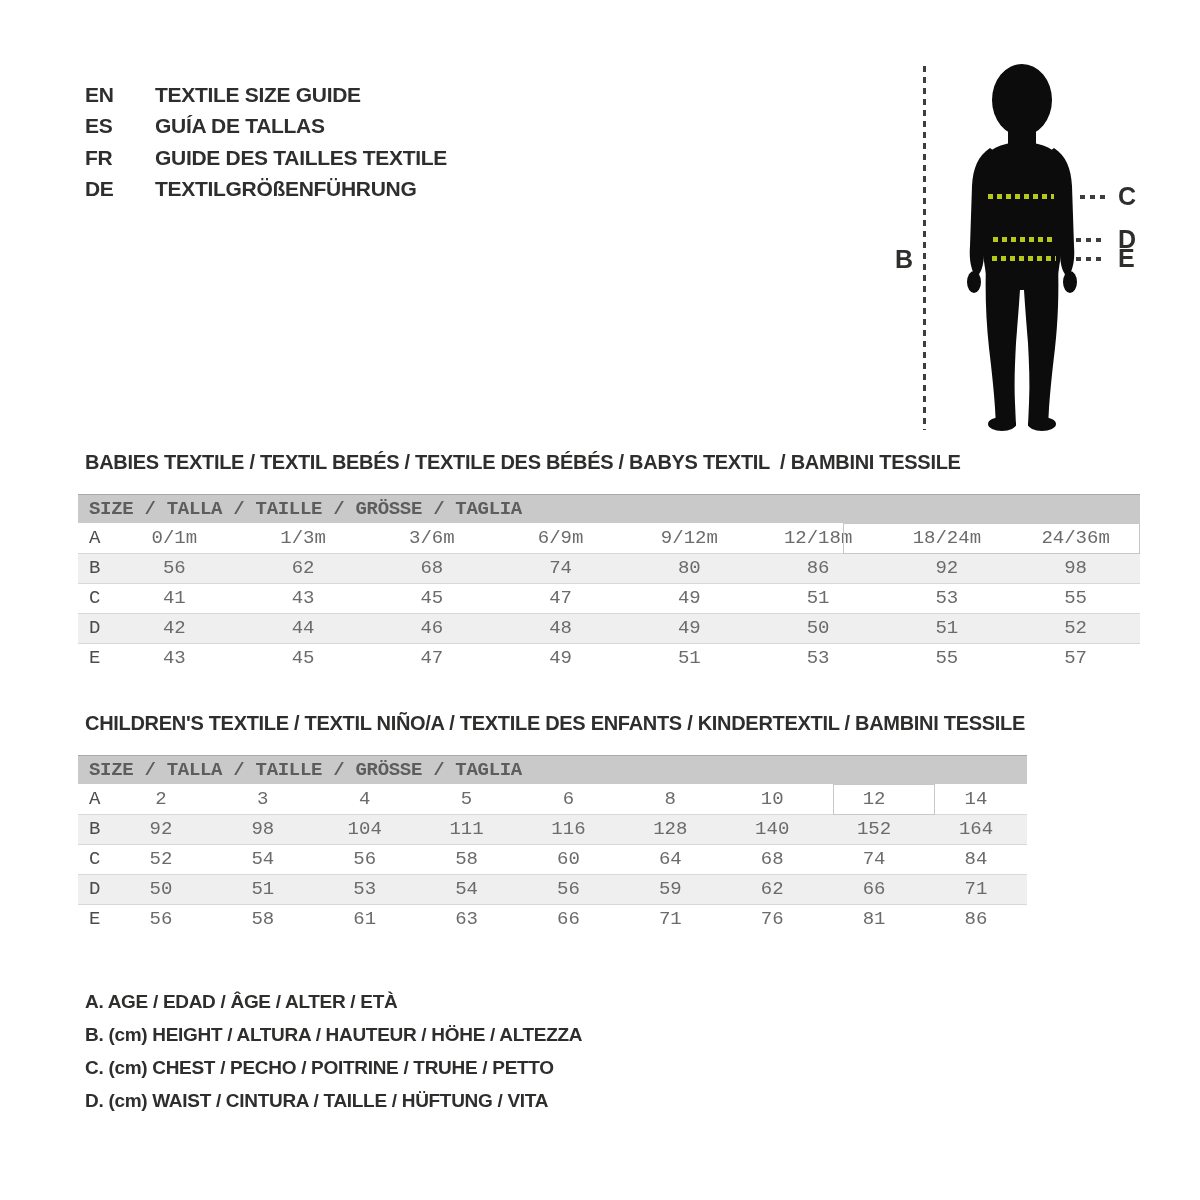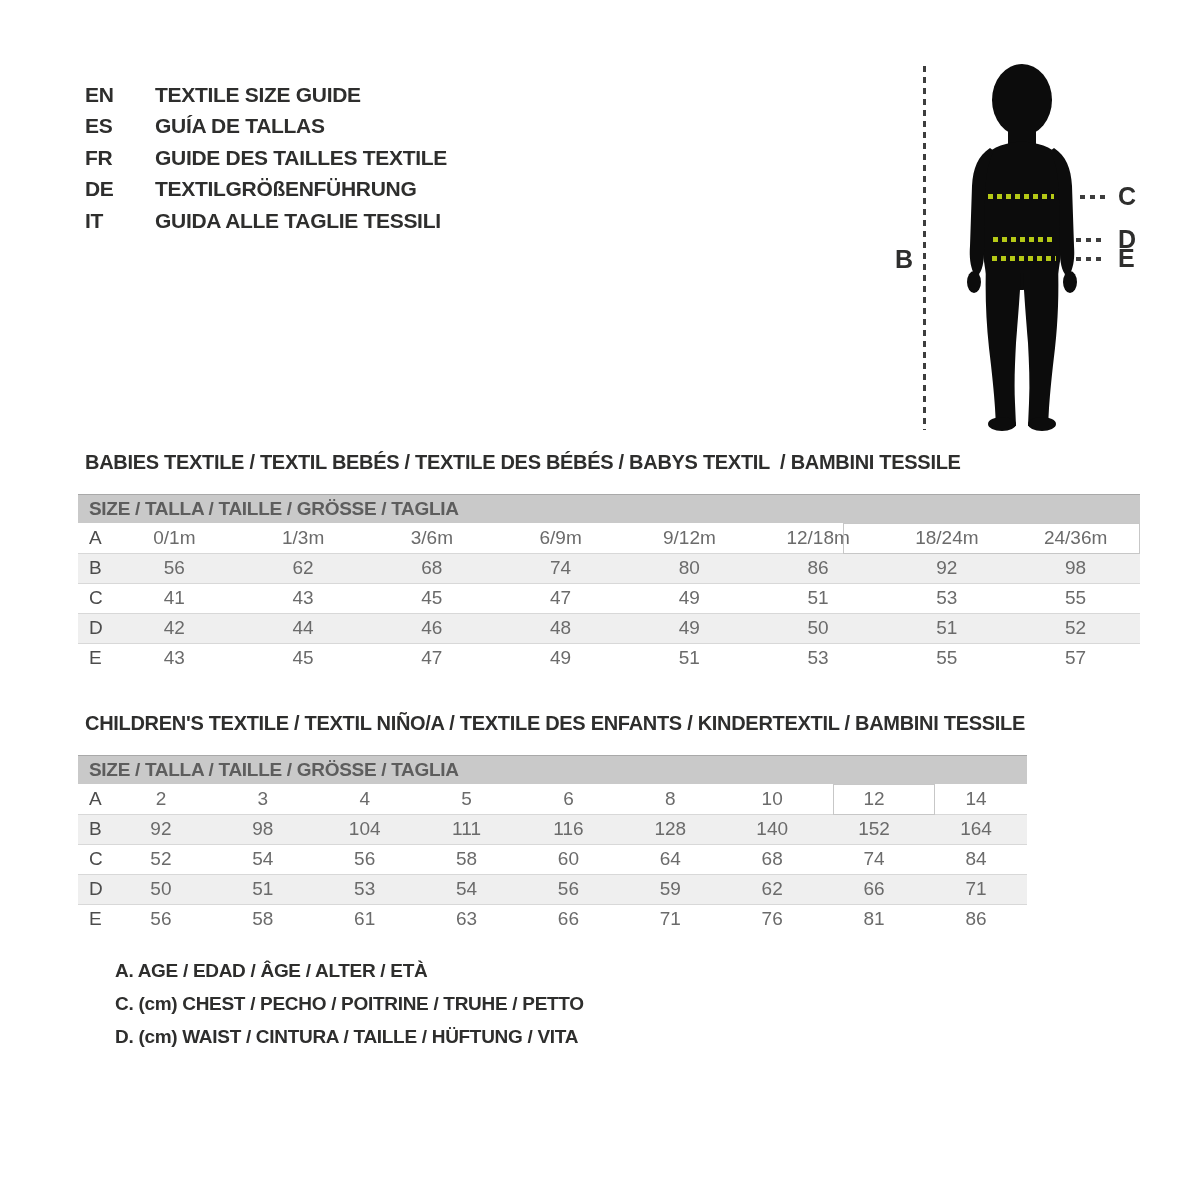--- a/index.html
+++ b/index.html
@@ -21,33 +21,33 @@
   .dash-g{position:absolute;height:5px;
     background:repeating-linear-gradient(90deg,var(--accent_green,#b5c916) 0 5px,transparent 5px 9px);}
   .dash-b{position:absolute;height:4px;
     background:repeating-linear-gradient(90deg,var(--dash_dark,#3d3d3d) 0 5px,transparent 5px 10px);}
   .mlabel{position:absolute;font-weight:bold;font-size:25px;line-height:1;
     color:var(--text_dark,#2e2e2d);letter-spacing:-0.3px;}
   
   .section-title{position:absolute;font-weight:bold;font-size:20px;letter-spacing:-0.3px;
     color:var(--text_dark,#2e2e2d);white-space:pre;}
   
-  .size-table{position:absolute;border-collapse:collapse;table-layout:fixed;}
+  .size-table{position:absolute;border-collapse:collapse;table-layout:fixed;font-family:Liberation Mono, monospace;}
   .size-table thead th{
     background:var(--header_bar,#c9c9c9);border-top:1px solid #a9a9a9;
     color:var(--text_mid,#5d5d5d);font-weight:bold;font-size:19px;letter-spacing:-0.3px;
     text-align:left;padding:0 0 0 11px;height:28px;white-space:pre;}
   .size-table tbody tr{height:30px;}
   .size-table tbody tr + tr{border-top:1px solid var(--hairline,#d8d8d8);}
   .size-table tbody tr:nth-child(even){background:var(--row_alt,#efefef);}
   .size-table tbody th{font-weight:normal;font-size:19px;color:#4c4c4c;
     text-align:left;padding-left:11px;}
   .size-table tbody td{font-size:19px;color:var(--text_value,#6b6b6b);text-align:center;}
   
-  .legend-block{position:absolute;left:85px;top:954px;margin-left:30px;}
+  .legend-block{position:absolute;left:85px;top:985px;}
   .legend-line{height:33px;display:flex;align-items:center;font-weight:bold;font-size:19px;
     color:var(--text_dark,#2e2e2d);letter-spacing:-0.3px;white-space:pre;}
   
   .hl-box{position:absolute;border:1px solid var(--highlight_border,#c7c7c7);
     background:transparent;pointer-events:none;}
 </style>
 </head>
 <body>
 
 <div class="canvas" style="--page_bg: #ffffff; --text_dark: #2e2e2d; --text_mid: #5d5d5d; --text_value: #6b6b6b; --header_bar: #c9c9c9; --row_alt: #efefef; --hairline: #d8d8d8; --silhouette: #0c0c0c; --accent_green: #b5c916; --dash_dark: #3d3d3d; --highlight_border: #c7c7c7;">
@@ -61,24 +61,20 @@
         <span class="lang-code">ES</span>
         <span class="lang-label">GUÍA DE TALLAS</span>
       </div>
       <div class="lang-row">
         <span class="lang-code">FR</span>
         <span class="lang-label">GUIDE DES TAILLES TEXTILE</span>
       </div>
       <div class="lang-row">
         <span class="lang-code">DE</span>
         <span class="lang-label">TEXTILGRÖßENFÜHRUNG</span>
-      </div>
-      <div class="lang-row">
-        <span class="lang-code">IT</span>
-        <span class="lang-label">GUIDA ALLE TAGLIE TESSILI</span>
       </div>
     </div>
 
   <svg class="figure-svg" width="144" height="380" viewBox="0 0 144 380" aria-hidden="true">
     <g fill="currentColor">
       <ellipse cx="72" cy="42" rx="30" ry="36"></ellipse>
       <rect x="58" y="66" width="28" height="24"></rect>
       <path d="M56,86 Q72,81 88,86 C103,89 112,98 114,113 C115,128 115,140 114,155 L112,183 Q111,198 109,210 L107,222 Q90,232 72,232 Q54,232 37,222 L35,210 Q33,198 32,183 L30,155 C29,140 29,128 30,113 C32,98 41,89 56,86 Z"></path>
       <path d="M40,90 C28,98 23,110 22,128 L20,188 C19,202 21,212 26,219 C31,216 34,207 34,195 L35,142 C35,121 38,103 44,93 Z"></path>
       <path d="M104,90 C116,98 121,110 122,128 L124,188 C125,202 123,212 118,219 C113,216 110,207 110,195 L109,142 C109,121 106,103 100,93 Z"></path>
@@ -264,17 +260,18 @@
           <td>86</td>
         </tr>
       </tbody>
     </table>
 
   <div class="hl-box" style="left:843px;top:523px;width:295px;height:29px;"></div>
   <div class="hl-box" style="left:833px;top:784px;width:100px;height:29px;"></div>
 
   <div class="legend-block" id="legend-block">
       <div class="legend-line">A. AGE / EDAD / ÂGE / ALTER / ETÀ</div>
+      <div class="legend-line">B. (cm) HEIGHT / ALTURA / HAUTEUR / HÖHE / ALTEZZA</div>
       <div class="legend-line">C. (cm) CHEST / PECHO / POITRINE / TRUHE / PETTO</div>
       <div class="legend-line">D. (cm) WAIST / CINTURA / TAILLE / HÜFTUNG / VITA</div>
     </div>
 
 </div>
 
 </body></html>

